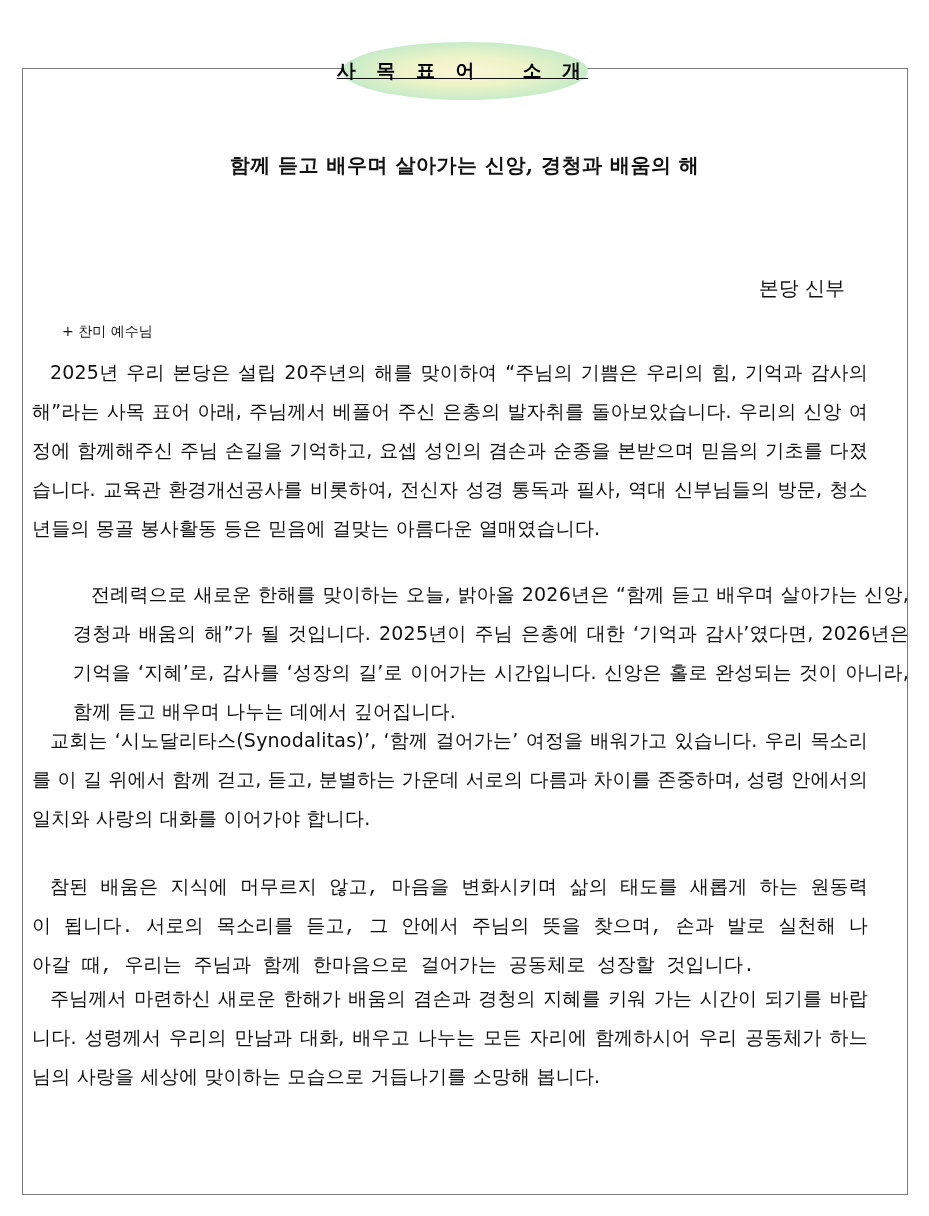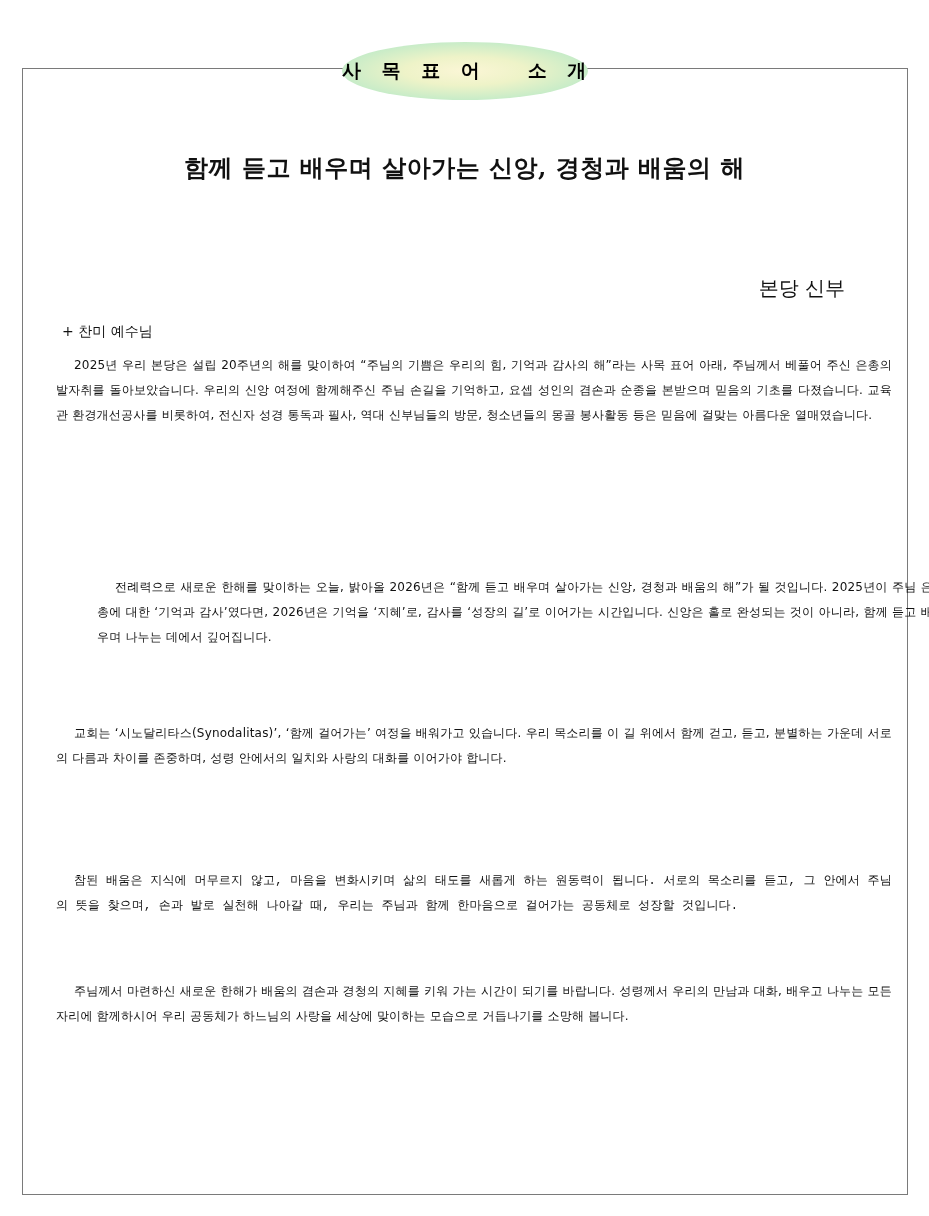--- a/index.html
+++ b/index.html
@@ -3,29 +3,29 @@
 <meta charset="utf-8">
 <style>
   html, body { margin: 0; padding: 0; background: #ffffff; }
   body { width: 929px; height: 1216px; position: relative; overflow: hidden;
          font-family: "DejaVu Sans", "Liberation Sans", sans-serif; color: #111; }
   .frame { position: absolute; left: 22px; top: 68px; width: 886px; height: 1127px;
            border: 1px solid #7a7a7a; box-sizing: border-box; }
   .badge { position: absolute; left: 342px; top: 42px; width: 246px; height: 58px;
            border-radius: 50%;
            background: radial-gradient(ellipse at 50% 50%, #fbf6d6 0%, #eef3c8 35%, #c8ecc8 70%, #a6e0c6 100%);
-           display: flex; align-items: center; justify-content: flex-start; }
+           display: flex; align-items: center; justify-content: flex-end; text-decoration: underline; }
   .badge-text { font-family: "DejaVu Sans", sans-serif; font-weight: bold; font-size: 19px;
                 letter-spacing: 7px; color: #000; white-space: pre; }
   .title { position: absolute; left: 0; top: 152px; width: 929px; text-align: center;
-           font-family: "DejaVu Serif", "Liberation Serif", serif; font-weight: bold; font-size: 24px;
+           font-family: "DejaVu Serif", "Liberation Serif", serif; font-weight: bold; font-size: 20px;
            letter-spacing: 0.5px; }
   .author { position: absolute; right: 84px; top: 275px; font-size: 20px; }
   .greeting { position: absolute; left: 62px; top: 323px; font-size: 14px; }
-  .body-text { position: absolute; left: 56px; width: 836px; font-size: 12px; line-height: 25px;
+  .body-text { position: absolute; left: 32px; width: 836px; font-size: 19px; line-height: 39px;
                text-align: justify; letter-spacing: 0.2px; }
   .body-text p { margin: 0; text-indent: 18px; }
   .p1 { top: 353px; }
   .p2 { top: 575px; margin-left: 41px; }
   .p3 { top: 721px; }
   .p4 { top: 869px; font-family: Liberation Mono, monospace; }
   .p5 { top: 979px; }
 </style>
 </head>
 <body>

